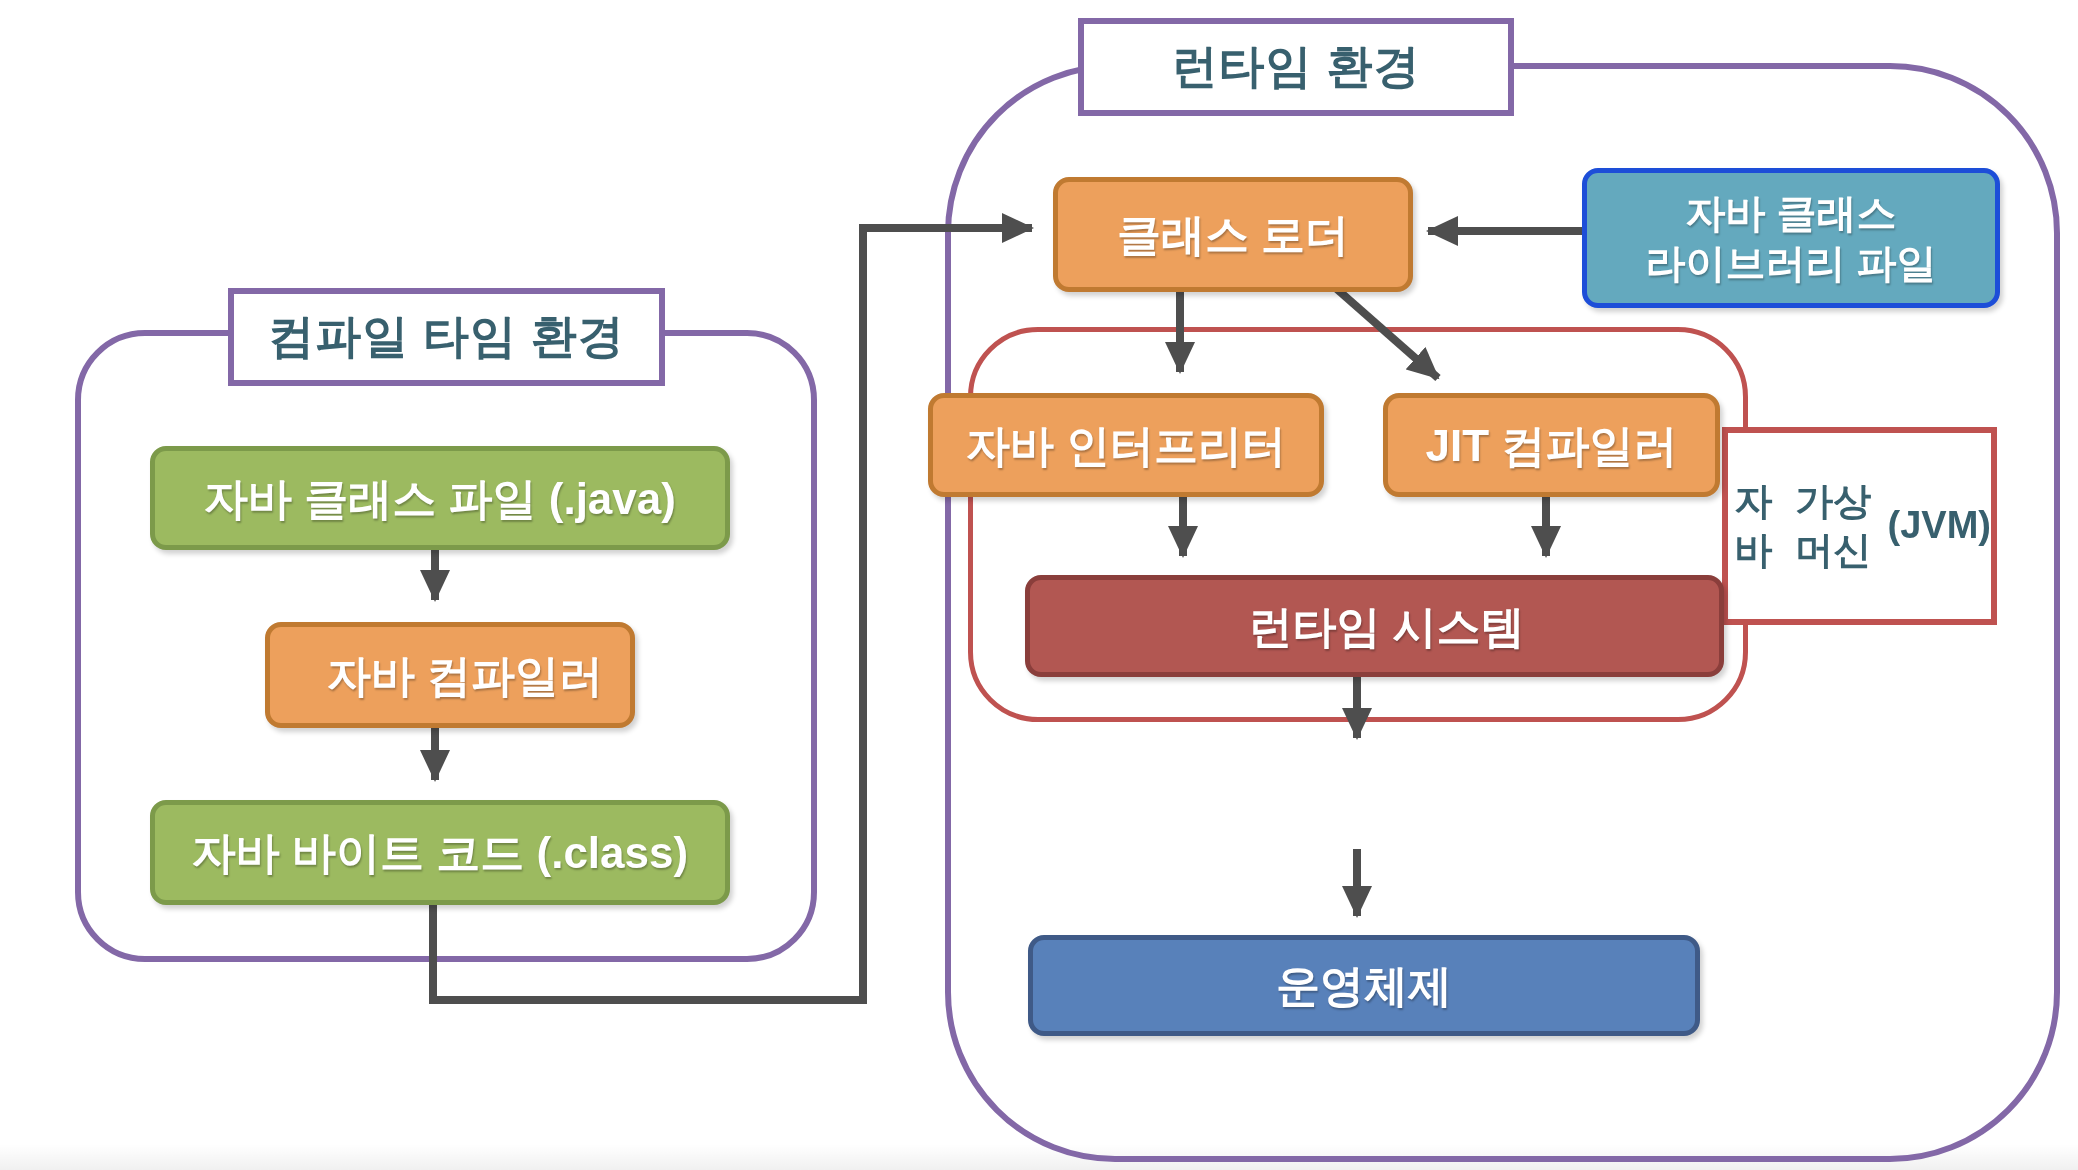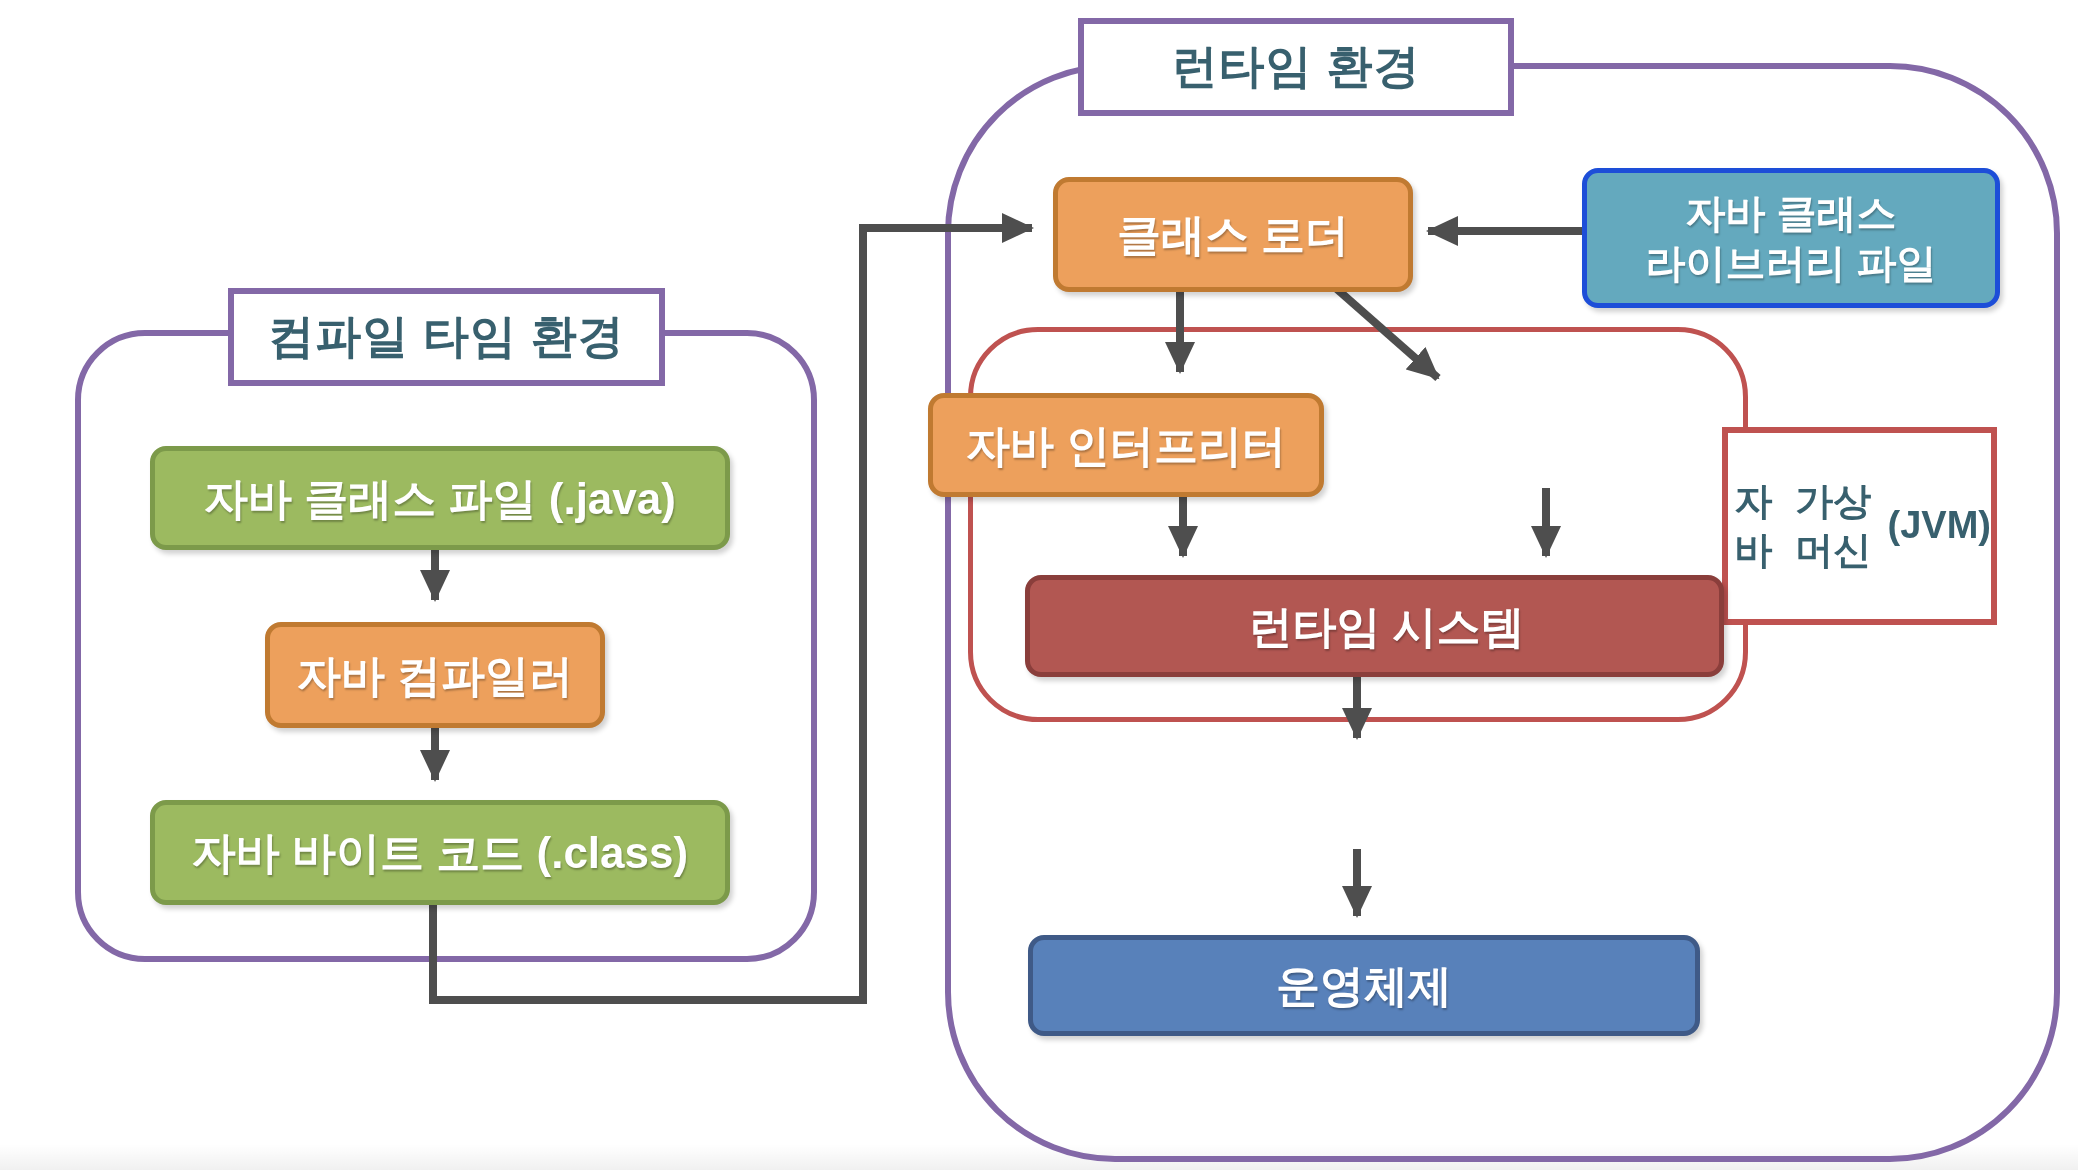--- a/index.html
+++ b/index.html
@@ -88,41 +88,44 @@
       <path d="M1546,488 L1546,556" marker-end="url(#ah)"></path>
       <path d="M1357,668 L1357,738" marker-end="url(#ah)"></path>
       <path d="M1357,849 L1357,916" marker-end="url(#ah)"></path>
     </g>
   </svg>
 
   <div class="node node-green" style="left:150px;top:446px;width:570px;height:94px;">
     <span>자바 클래스 파일 (.java)</span>
   </div>
 
-  <div class="node node-orange" style="left:265px;top:622px;width:330px;height:96px;">
+  <div class="node node-orange" style="left:265px;top:622px;width:330px;height:96px;padding-left:30px;">
     <span>자바 컴파일러</span>
   </div>
 
   <div class="node node-green" style="left:150px;top:800px;width:570px;height:95px;">
     <span>자바 바이트 코드 (.class)</span>
   </div>
 
   <div class="node node-orange" style="left:1053px;top:177px;width:350px;height:105px;">
     <span>클래스 로더</span>
   </div>
 
   <div class="node node-teal" style="left:1582px;top:168px;width:408px;height:130px;">
     <span>자바 클래스</span>
     <span>라이브러리 파일</span>
   </div>
 
   <div class="node node-orange" style="left:928px;top:393px;width:386px;height:94px;">
     <span>자바 인터프리터</span>
   </div>
 
+  <div class="node node-orange" style="left:1383px;top:393px;width:327px;height:94px;">
+    <span>JIT 컴파일러</span>
+  </div>
 
   <div class="node node-dred" style="left:1025px;top:575px;width:665px;height:92px;padding-left:24px;">
     <span>런타임 시스템</span>
   </div>
 
 
   <div class="node node-blue" style="left:1028px;top:935px;width:662px;height:91px;">
     <span>운영체제</span>
   </div>
 

